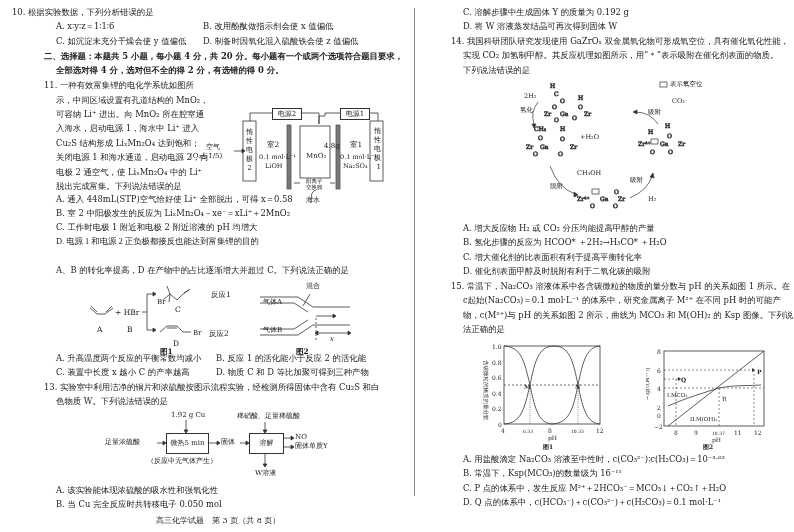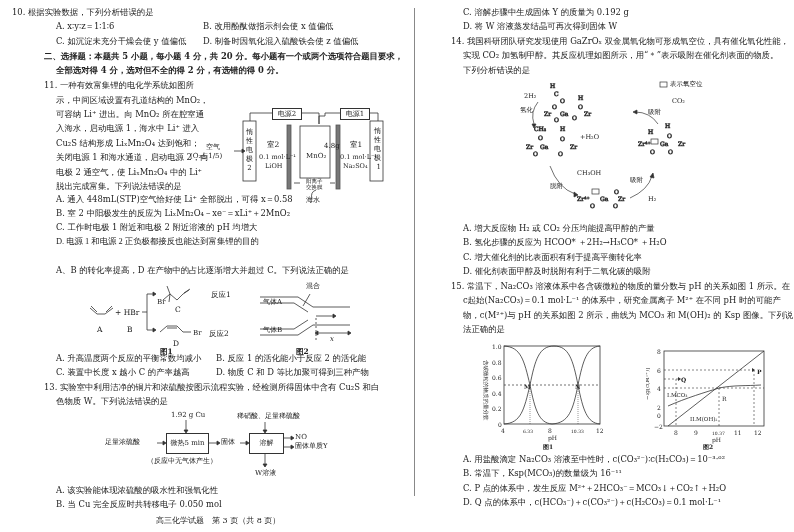--- a/index.html
+++ b/index.html
@@ -194,21 +194,21 @@
 </div>
 
 <div class="divider"></div>
 
 <div class="page right">
   <div class="t" style="left:62px;top:8px;">C. 溶解步骤中生成固体 Y 的质量为 0.192 g</div>
   <div class="t" style="left:62px;top:22px;">D. 将 W 溶液蒸发结晶可再次得到固体 W</div>
 
   <div class="t" style="left:50px;top:37px;">14. 我国科研团队研究发现使用 GaZrOₓ 双金属氧化物可形成氧空位，具有催化氧化性能，</div>
   <div class="t" style="left:62px;top:51px;">实现 CO₂ 加氢制甲醇。其反应机理如图所示，用“＊”表示吸附在催化剂表面的物质。</div>
-  <div class="t" style="left:62px;top:66px;">下列分析错误的是</div>
+  <div class="t" style="left:62px;top:66px;">下列说法错误的是</div>
 
   <div style="position:absolute;left:119px;top:76px;width:200px;height:140px;">
     <svg width="200" height="140" viewBox="0 0 200 140" style="position:absolute;left:0;top:0;">
       <g stroke="#333" fill="none" stroke-width="0.7">
 
         <text x="30" y="12" font-size="6">H</text>
         <text x="34" y="20" font-size="6">C</text>
         <text x="40" y="27" font-size="6">O</text>
         <text x="32" y="33" font-size="6">O</text>
         <text x="24" y="40" font-size="6">Zr</text>

